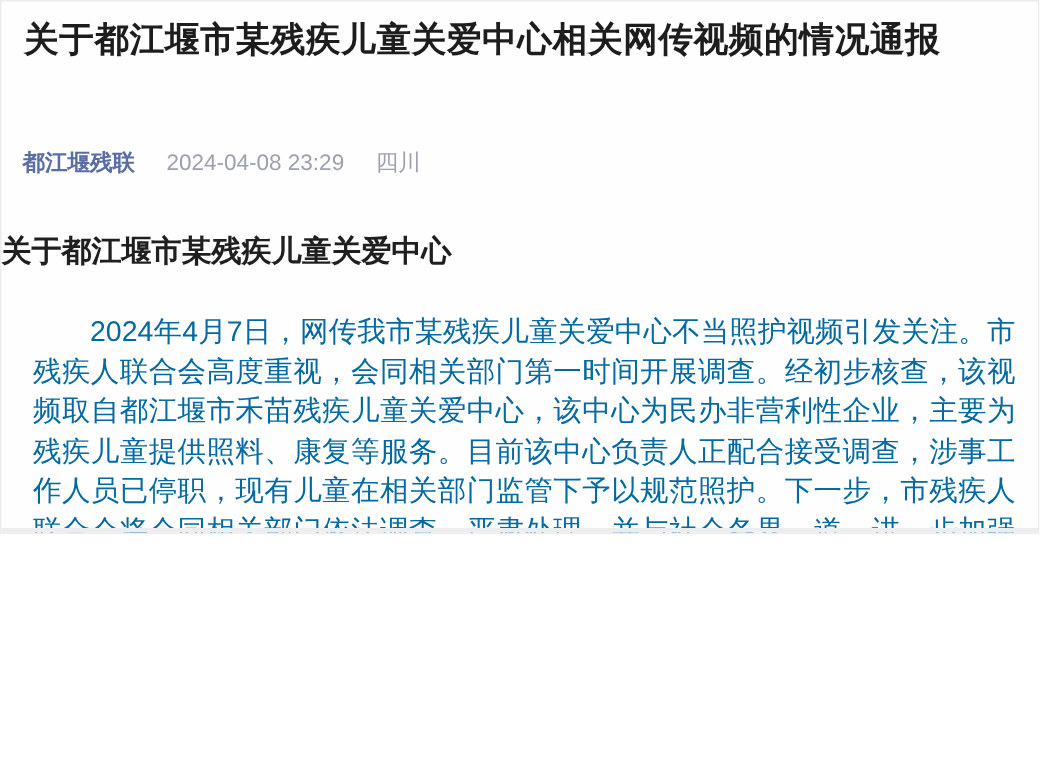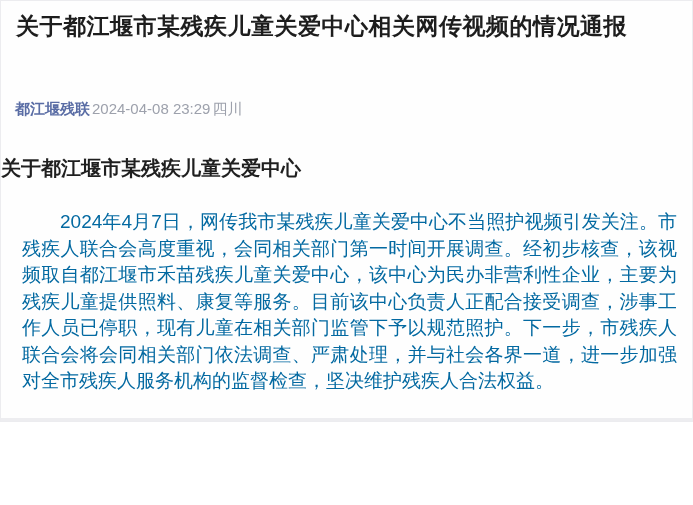--- a/index.html
+++ b/index.html
@@ -1,38 +1,38 @@
 <!DOCTYPE html>
 <html><head>
 <meta charset="utf-8">
 <style>
   html, body { margin: 0; padding: 0; background: #ffffff; }
   .page {
     position: relative;
     width: 693px;
-    height: 422px;
+    height: 356px;
     box-sizing: border-box;
     background: #fefefe;
     border: 1px solid #ececef;
     overflow: hidden;
     font-family: "Liberation Sans", "DejaVu Sans", sans-serif;
     color: #252525;
   }
   .post-title {
     margin: 10px 15px 0 15px;
     font-size: 23px;
     font-weight: 700;
     line-height: 30px;
     letter-spacing: 0.5px;
     color: #1d1d1d;
   }
   .meta-row {
     display: flex;
     align-items: baseline;
-    gap: 2px;
+    gap: 21px;
     margin: 11px 15px 0 14px;
     font-size: 15px;
     line-height: 18px;
   }
   .author {
     color: #5a6da5;
     font-weight: 600;
     text-decoration: none;
     cursor: pointer;
   }

